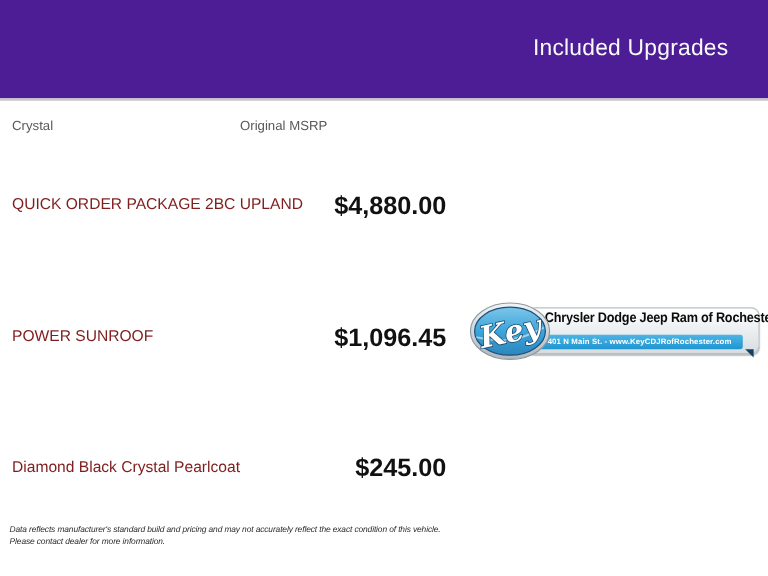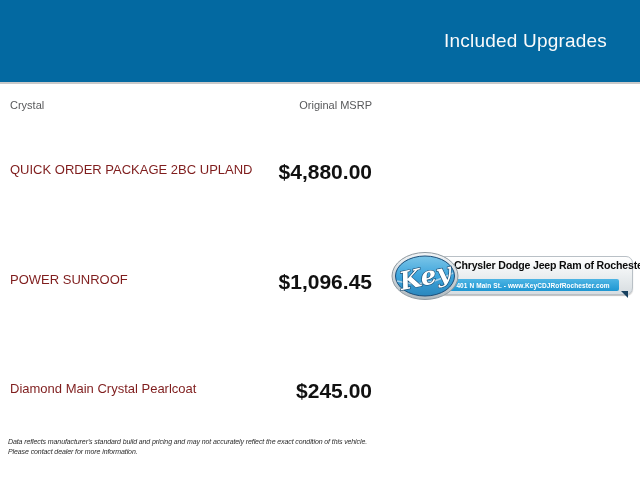--- a/index.html
+++ b/index.html
@@ -6,37 +6,37 @@
   body{
     width:640px;height:480px;
     background:#ffffff;
     font-family:"Liberation Sans", sans-serif;
     position:relative;
     overflow:hidden;
   }
   
   .header-bar{
     position:absolute;left:0;top:0;width:640px;height:82px;
-    background:#0369a1;
+    background:#4c1d95;
   }
   .header-title{
     position:absolute;right:33px;top:0;height:82px;
     display:flex;align-items:center;
     color:#fafafa;font-size:19px;letter-spacing:.2px;
   }
   .header-divider{
     position:absolute;left:0;top:82px;width:640px;height:2px;
     background:#c9c9c9;
   }
   
   .col-head{
     position:absolute;color:#58595b;font-size:11px;
   }
   .col-head.upgrade{left:10px;top:99px;}
-  .col-head.msrp{left:200px;top:99px;width:172px;text-align:right;}
+  .col-head.msrp{left:200px;top:99px;width:172px;text-align:left;}
   .row-label{
     position:absolute;left:10px;color:#7f1d1d;font-size:13px;
     white-space:nowrap;
   }
   .row-price{
     position:absolute;left:200px;width:172px;text-align:right;
     color:#111111;font-size:21px;font-weight:bold;white-space:nowrap;
   }
   .r1l{top:162px;} .r1p{top:160px;}
   .r2l{top:272px;} .r2p{top:270px;}
@@ -93,21 +93,21 @@
 
 <div class="col-head upgrade">Crystal</div>
 <div class="col-head msrp">Original MSRP</div>
 
 <div class="row-label r1l">QUICK ORDER PACKAGE 2BC UPLAND</div>
 <div class="row-price r1p">$4,880.00</div>
 
 <div class="row-label r2l">POWER SUNROOF</div>
 <div class="row-price r2p">$1,096.45</div>
 
-<div class="row-label r3l">Diamond Main Crystal Pearlcoat</div>
+<div class="row-label r3l">Diamond Black Crystal Pearlcoat</div>
 <div class="row-price r3p">$245.00</div>
 
 <div class="dealer-logo">
   <div class="logo-banner">
     <div class="logo-dealer-name">Chrysler Dodge Jeep Ram of Rochester</div>
     <div class="logo-address-bar">
       <span class="logo-address-text">401 N Main St. - www.KeyCDJRofRochester.com</span>
     </div>
     <div class="logo-fold"></div>
   </div>

